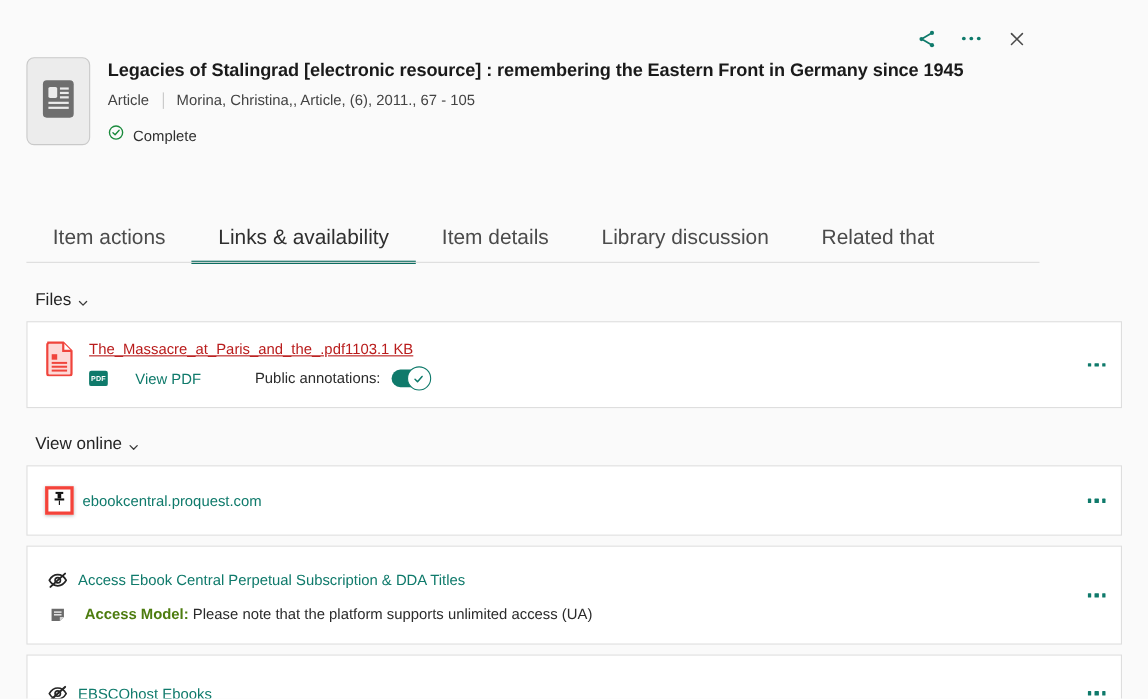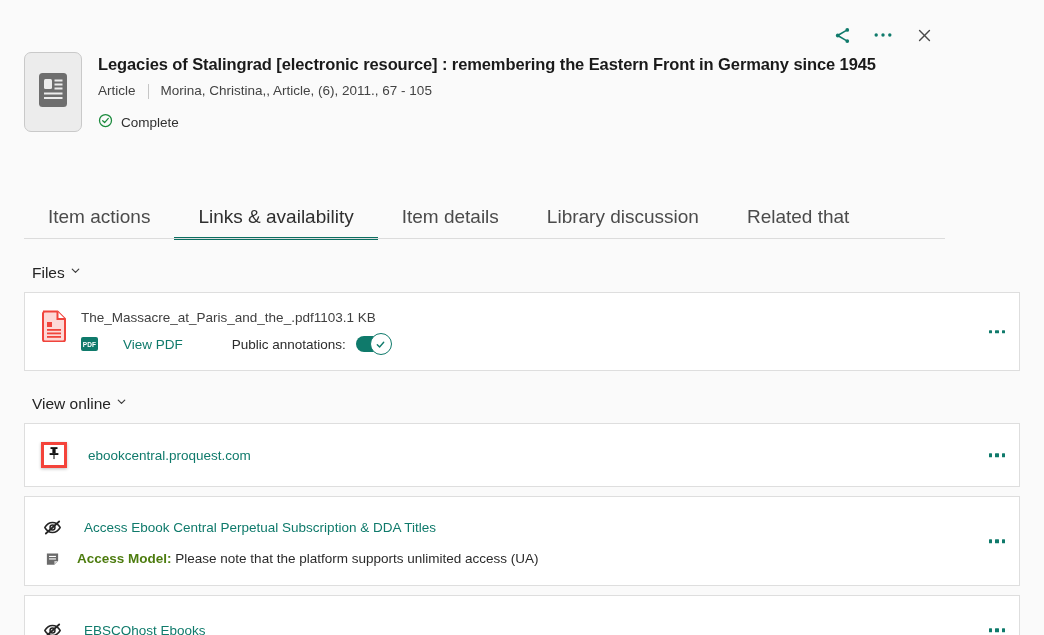--- a/index.html
+++ b/index.html
@@ -58,65 +58,65 @@
   .tabs-rule {
     position: absolute; left: 24px; right: 12px; top: 238px;
     height: 1px; background: #dcdcdc;
   }
 
   
   .body { position: absolute; left: 0; top: 240px; width: 1044px; height: 395px;
           background: #fafafa; padding: 0 24px; }
 
   .section-head {
-    display: flex; align-items: flex-start; gap: 4px;
+    display: flex; align-items: flex-end; gap: 4px;
     margin: 24px 0 10px 8px;
   }
   .section-title { font-size: 15.5px; color: #242424; }
   .chev { display: flex; align-items: center; cursor: pointer; }
 
   .card {
     background: #ffffff; border: 1px solid #dedede;
     position: relative; padding: 14px 16px;
   }
   .card + .card { margin-top: 9px; }
 
   .card-kebab {
     position: absolute; right: 14px; top: 50%; transform: translateY(-50%);
     display: flex; align-items: center; gap: 3px; cursor: pointer;
   }
   .kdot { width: 3.5px; height: 3.5px; background: #0f7a6b; border-radius: 0.5px; }
 
   
   .file-card { display: flex; gap: 14px; align-items: flex-start; padding: 16px 16px 18px 16px; }
   .file-body { padding-top: 1px; }
-  .file-name { font-size: 13.5px; color: #404040; margin-bottom: 10px; line-height: 16px; }
+  .file-name { font-size: 13.5px; color: #b91c1c; margin-bottom: 10px; line-height: 16px; text-decoration: underline; }
   .file-actions { display: flex; align-items: center; gap: 24px; }
   .view-pdf { display: flex; align-items: center; gap: 25px; cursor: pointer; }
   .view-pdf-label { font-size: 13.5px; color: #0f7a6b; }
   .pdf-badge {
     width: 17px; height: 14px; background: #0f7a6b; border-radius: 2px;
     color: #fff; font-size: 6.5px; font-weight: bold; letter-spacing: .2px;
     display: flex; align-items: center; justify-content: center;
   }
-  .annot { display: flex; align-items: center; gap: 10px; padding-left: 25px; }
+  .annot { display: flex; gap: 10px; padding-left: 25px; }
   .annot-label { font-size: 13.5px; color: #2b2b2b; }
   .toggle {
     width: 33px; height: 16px; border-radius: 9px; background: #0f7a6b;
     position: relative; cursor: pointer;
   }
   .toggle .knob {
     position: absolute; right: -3px; top: -3px;
     width: 22px; height: 22px; border-radius: 50%;
     background: #ffffff; border: 1.6px solid #0f7a6b;
     display: flex; align-items: center; justify-content: center;
   }
 
   
-  .online-row { display: flex; align-items: center; gap: 21px; min-height: 28px; text-align: right; }
+  .online-row { display: flex; align-items: center; gap: 8px; min-height: 28px; text-align: right; }
   .online-link { font-size: 13.5px; color: #0f7a6b; cursor: pointer; }
   .pin-box {
     width: 26px; height: 26px; border: 3px solid #f4433a; background: #fff;
     display: flex; align-items: center; justify-content: center; flex: 0 0 26px;
     box-shadow: 0 1px 3px rgba(0,0,0,.25);
   }
   .eye-ic { width: 22px; flex: 0 0 22px; display: flex; align-items: center; justify-content: center; }
   .note-row { display: flex; align-items: flex-start; gap: 14px; margin-top: 9px; }
   .note-ic { width: 22px; flex: 0 0 22px; display: flex; align-items: center; justify-content: center; padding-top: 1px; }
   .note-txt { font-size: 13.5px; color: #2b2b2b; line-height: 17px; }

